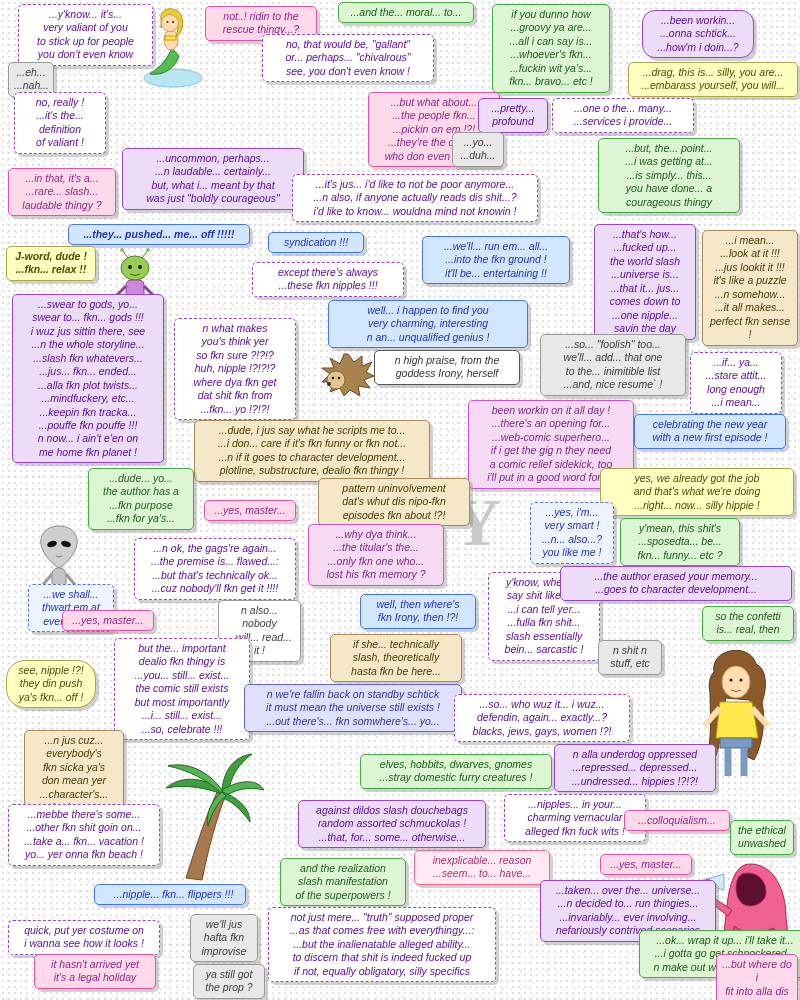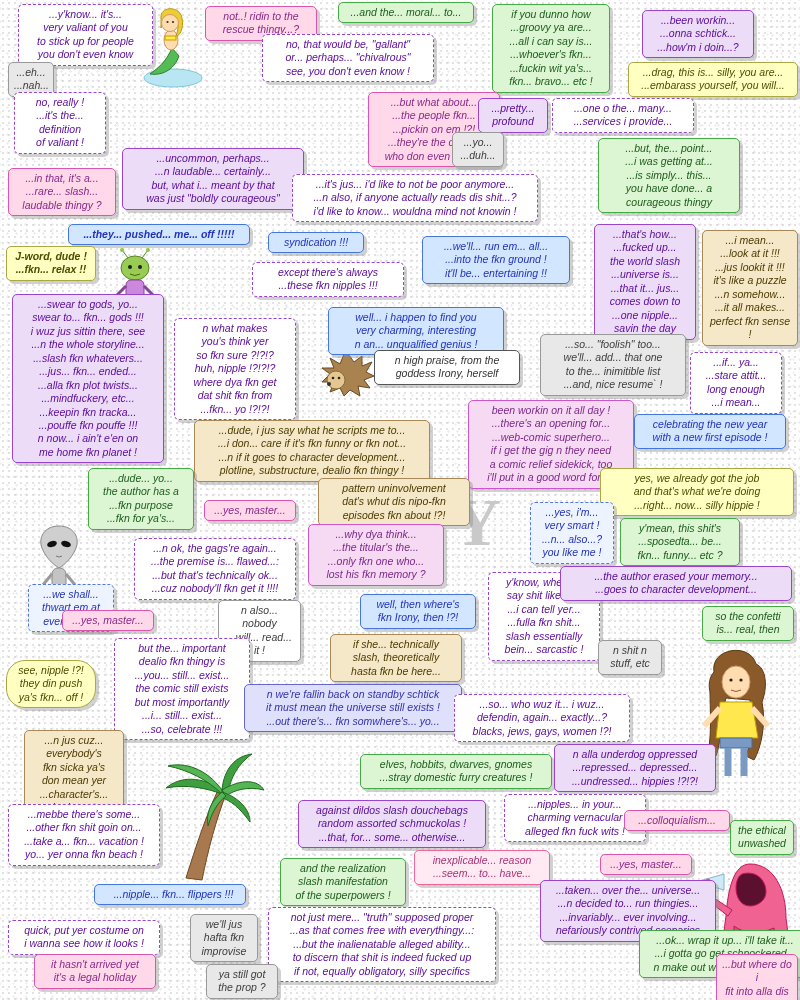--- a/index.html
+++ b/index.html
@@ -127,21 +127,21 @@
       <div class="bubble" style="left: 262px; top: 34px; width: 172px; background: rgb(255, 255, 255); border-color: rgb(153, 68, 204); color: rgb(90, 10, 154); border-style: dashed;">no, that would be, "gallant"
 or... perhaps... "chivalrous"
 see, you don't even know !</div>
       <div class="bubble" style="left: 338px; top: 2px; width: 136px; background: rgb(220, 245, 210); border-color: rgb(68, 170, 68); color: rgb(29, 92, 29);">...and the... moral... to...</div>
       <div class="bubble" style="left: 492px; top: 4px; width: 118px; background: rgb(220, 245, 210); border-color: rgb(68, 170, 68); color: rgb(29, 92, 29);">if you dunno how
 ...groovy ya are...
 ...all i can say is...
 ...whoever's fkn...
 ...fuckin wit ya's...
 fkn... bravo... etc !</div>
-      <div class="bubble" style="left: 642px; top: 10px; width: 112px; background: rgb(236, 220, 248); border-color: rgb(153, 68, 204); color: rgb(90, 10, 154);">...been workin...
+      <div class="bubble" style="left: 642px; top: 10px; width: 112px; background: rgb(236, 220, 248); border-color: rgb(153, 68, 204); color: rgb(90, 10, 154); border-radius: 13px;">...been workin...
 ...onna schtick...
 ...how'm i doin...?</div>
       <div class="bubble" style="left: 8px; top: 62px; width: 46px; background: rgb(232, 232, 232); border-color: rgb(153, 153, 153); color: rgb(61, 61, 61);">...eh...
 ...nah...</div>
       <div class="bubble" style="left: 628px; top: 62px; width: 170px; background: rgb(255, 255, 194); border-color: rgb(170, 168, 68); color: rgb(77, 77, 0);">...drag, this is... silly, you are...
 ...embarass yourself, you will...</div>
       <div class="bubble" style="left: 14px; top: 92px; width: 92px; background: rgb(255, 255, 255); border-color: rgb(153, 68, 204); color: rgb(90, 10, 154); border-style: dashed;">no, really !
 ...it's the...
 definition
 of valiant !</div>
@@ -200,21 +200,21 @@
 i wuz jus sittin there, see
 ...n the whole storyline...
 ...slash fkn whatevers...
 ...jus... fkn... ended...
 ...alla fkn plot twists...
 ...mindfuckery, etc...
 ...keepin fkn tracka...
 ...pouffe fkn pouffe !!!
 n now... i ain't e'en on
 me home fkn planet !</div>
-      <div class="bubble" style="left: 328px; top: 300px; width: 176px; background: rgb(210, 230, 255); border-color: rgb(68, 119, 221); color: rgb(34, 51, 187); margin-top: 7px;">well... i happen to find you
+      <div class="bubble" style="left: 328px; top: 300px; width: 200px; background: rgb(210, 230, 255); border-color: rgb(68, 119, 221); color: rgb(34, 51, 187);">well... i happen to find you
 very charming, interesting
 n an... unqualified genius !</div>
       <div class="bubble" style="left: 174px; top: 318px; width: 122px; background: rgb(255, 255, 255); border-color: rgb(153, 68, 204); color: rgb(90, 10, 154); border-style: dashed;">n what makes
 you's think yer
 so fkn sure ?!?!?
 huh, nipple !?!?!?
 where dya fkn get
 dat shit fkn from
 ...fkn... yo !?!?!</div>
       <div class="bubble" style="left: 540px; top: 334px; width: 146px; background: rgb(232, 232, 232); border-color: rgb(153, 153, 153); color: rgb(61, 61, 61);">...so... "foolish" too...
@@ -344,21 +344,21 @@
 ...but the inalienatable alleged ability...
 to discern that shit is indeed fucked up
 if not, equally obligatory, silly specifics</div>
       <div class="bubble" style="left: 8px; top: 920px; width: 152px; background: rgb(255, 255, 255); border-color: rgb(153, 68, 204); color: rgb(90, 10, 154); border-style: dashed;">quick, put yer costume on
 i wanna see how it looks !</div>
       <div class="bubble" style="left: 190px; top: 914px; width: 68px; background: rgb(232, 232, 232); border-color: rgb(153, 153, 153); color: rgb(61, 61, 61);">we'll jus
 hafta fkn
 improvise</div>
       <div class="bubble" style="left: 34px; top: 954px; width: 122px; background: rgb(255, 217, 234); border-color: rgb(221, 85, 170); color: rgb(138, 42, 136);">it hasn't arrived yet
 it's a legal holiday</div>
-      <div class="bubble" style="left: 206px; top: 964px; width: 72px; background: rgb(232, 232, 232); border-color: rgb(153, 153, 153); color: rgb(61, 61, 61);">ya still got
+      <div class="bubble" style="left: 193px; top: 964px; width: 72px; background: rgb(232, 232, 232); border-color: rgb(153, 153, 153); color: rgb(61, 61, 61);">ya still got
 the prop ?</div>
       <div class="bubble" style="left: 639px; top: 930px; width: 172px; background: rgb(220, 245, 210); border-color: rgb(68, 170, 68); color: rgb(29, 92, 29);">...ok... wrap it up... i'll take it...
 ...i gotta go get schnockered...
 n make out wit total strangers !</div>
       <div class="bubble" style="left: 716px; top: 954px; width: 82px; background: rgb(255, 217, 234); border-color: rgb(221, 85, 170); color: rgb(138, 42, 136);">...but where do i
 fit into alla dis ?</div>
     </div>
 
 </div>
 

